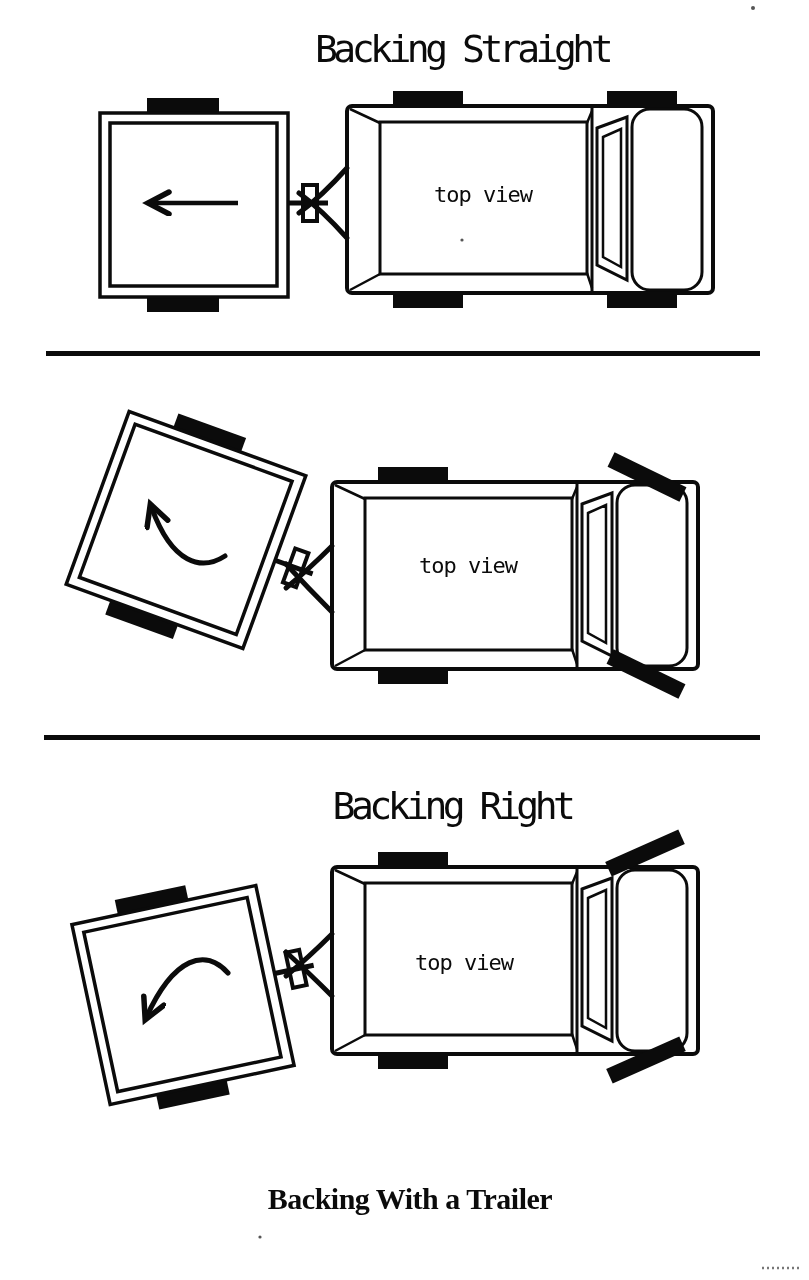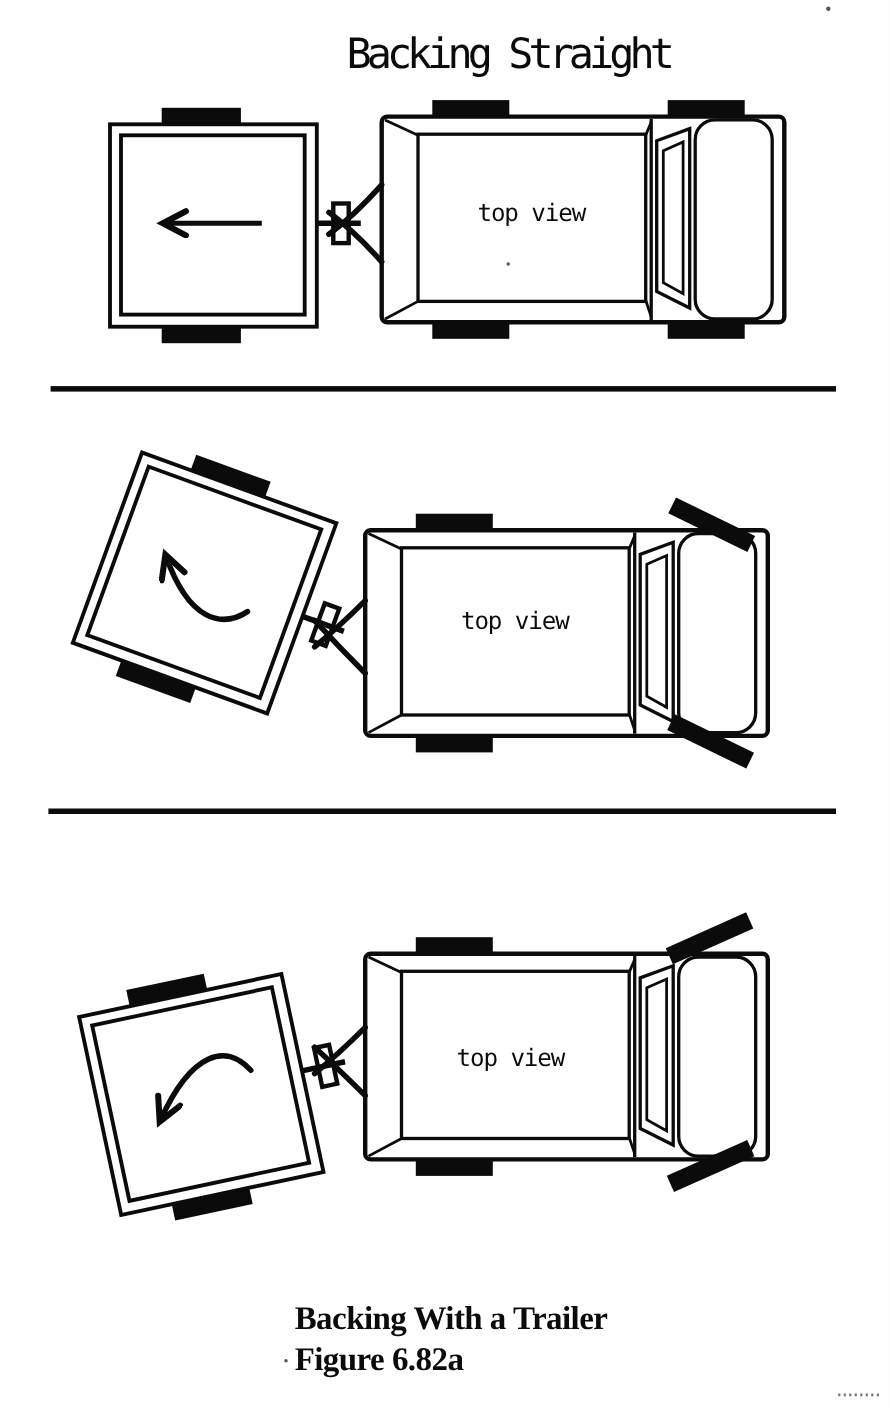--- a/index.html
+++ b/index.html
@@ -16,21 +16,21 @@
     white-space:nowrap;color:#0b0b0b;
   }
   .top-label{
     position:absolute;transform:translateX(-50%);
     font-family:"DejaVu Sans Mono",monospace;
     font-size:22px;line-height:26px;letter-spacing:-1px;
     white-space:nowrap;color:#0b0b0b;
   }
   .caption{
     position:absolute;left:410px;top:1180px;transform:translateX(-50%);
-    text-align:left;font-family:"Liberation Serif","DejaVu Serif",serif;
+    text-align:center;font-family:"Liberation Serif","DejaVu Serif",serif;
     font-weight:bold;font-size:30px;line-height:37px;letter-spacing:-0.5px;
     white-space:nowrap;color:#0b0b0b;
   }
 </style>
 </head>
 <body>
 
 <div id="page">
 
   <svg id="art" width="809" height="1280" viewBox="0 0 809 1280" xmlns="http://www.w3.org/2000/svg">
@@ -119,23 +119,23 @@
 
     <g fill="#555555">
       <circle cx="753" cy="8" r="2"></circle>
       <circle cx="462" cy="240" r="1.6"></circle>
       <circle cx="260" cy="1237" r="1.6"></circle>
       <line x1="762" y1="1268" x2="802" y2="1268" stroke="#777777" stroke-width="2.5" stroke-dasharray="2 3"></line>
     </g>
   </svg>
 
   <div class="panel-title" style="left:462px;top:30px">Backing Straight</div>
+  <div class="panel-title" style="left:452px;top:787px">Backing Right</div>
 
   <div class="top-label" style="left:483px;top:182px">top view</div>
   <div class="top-label" style="left:468px;top:553px">top view</div>
   <div class="top-label" style="left:464px;top:950px">top view</div>
 
   <div class="caption">
     <div>Backing With a Trailer</div>
-    <div>Figure 6.82a</div>
   </div>
 
 </div>
 
 </body></html>

